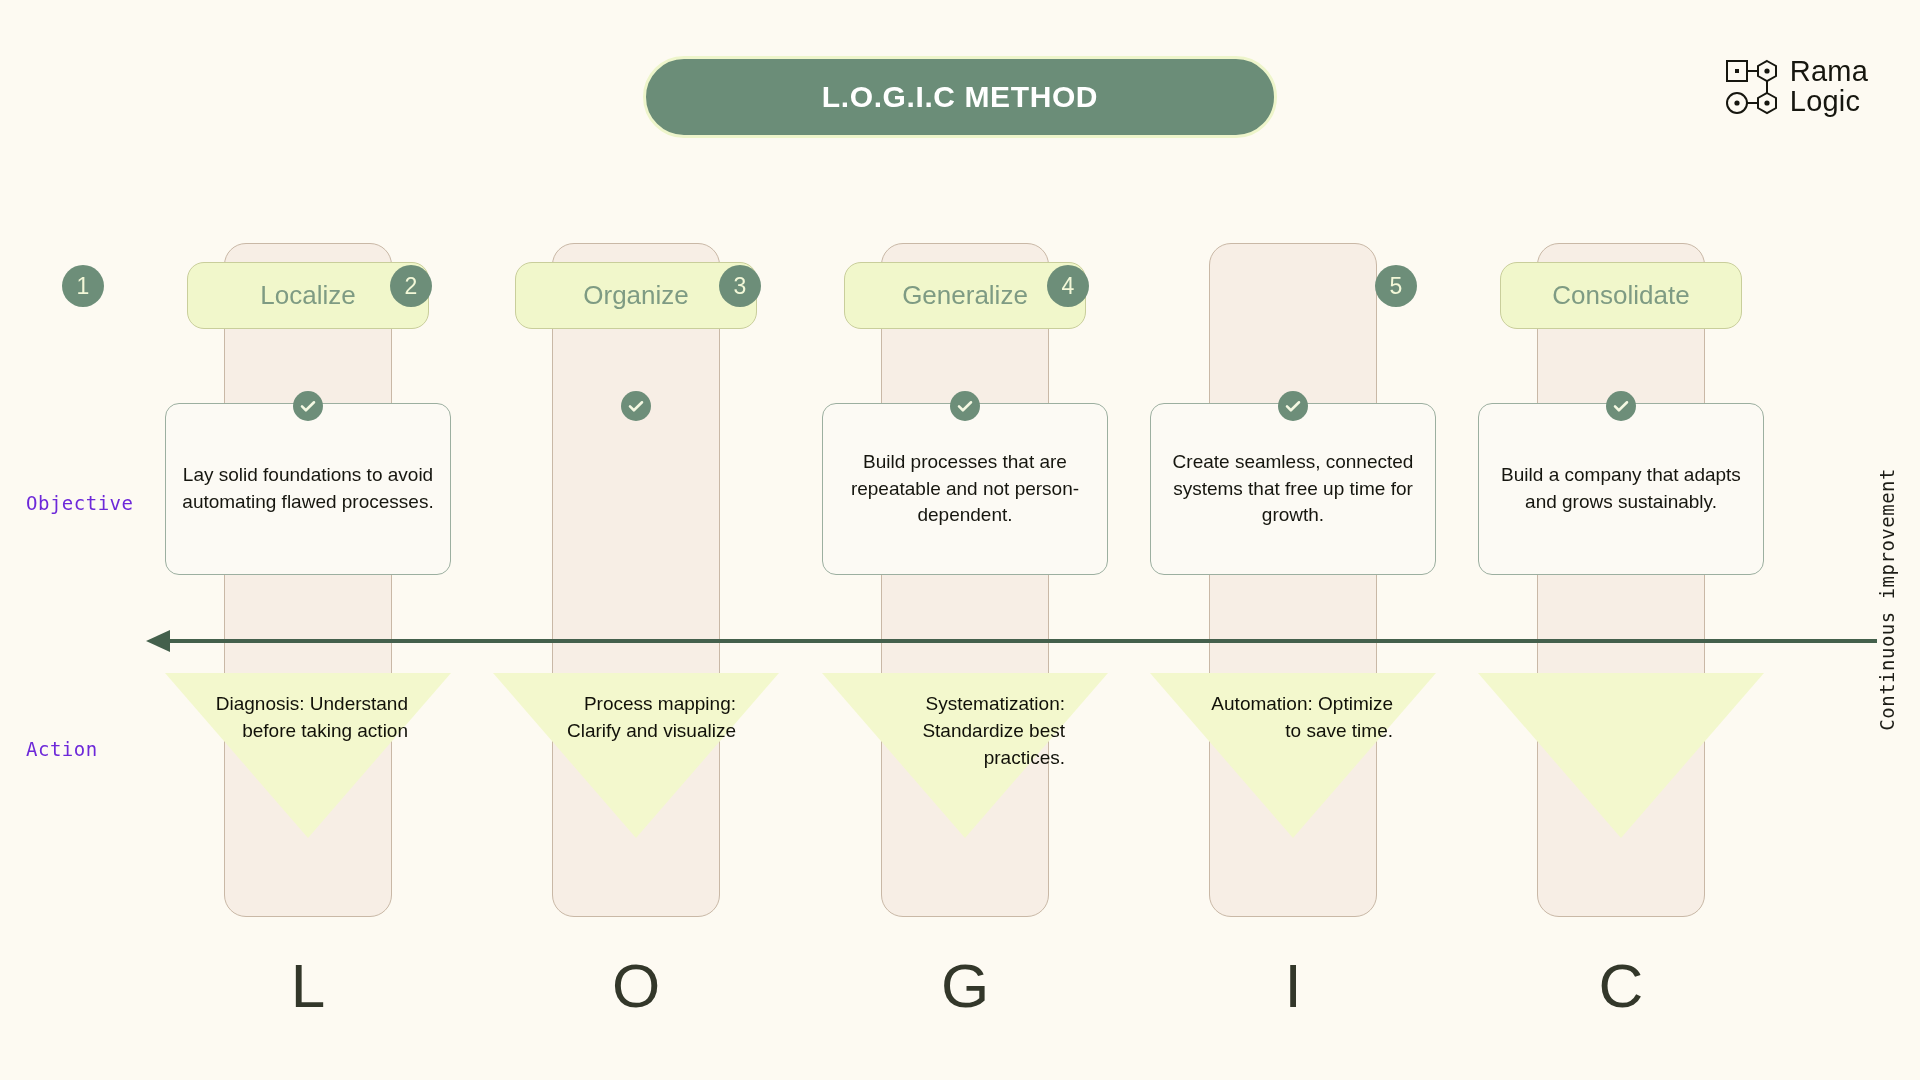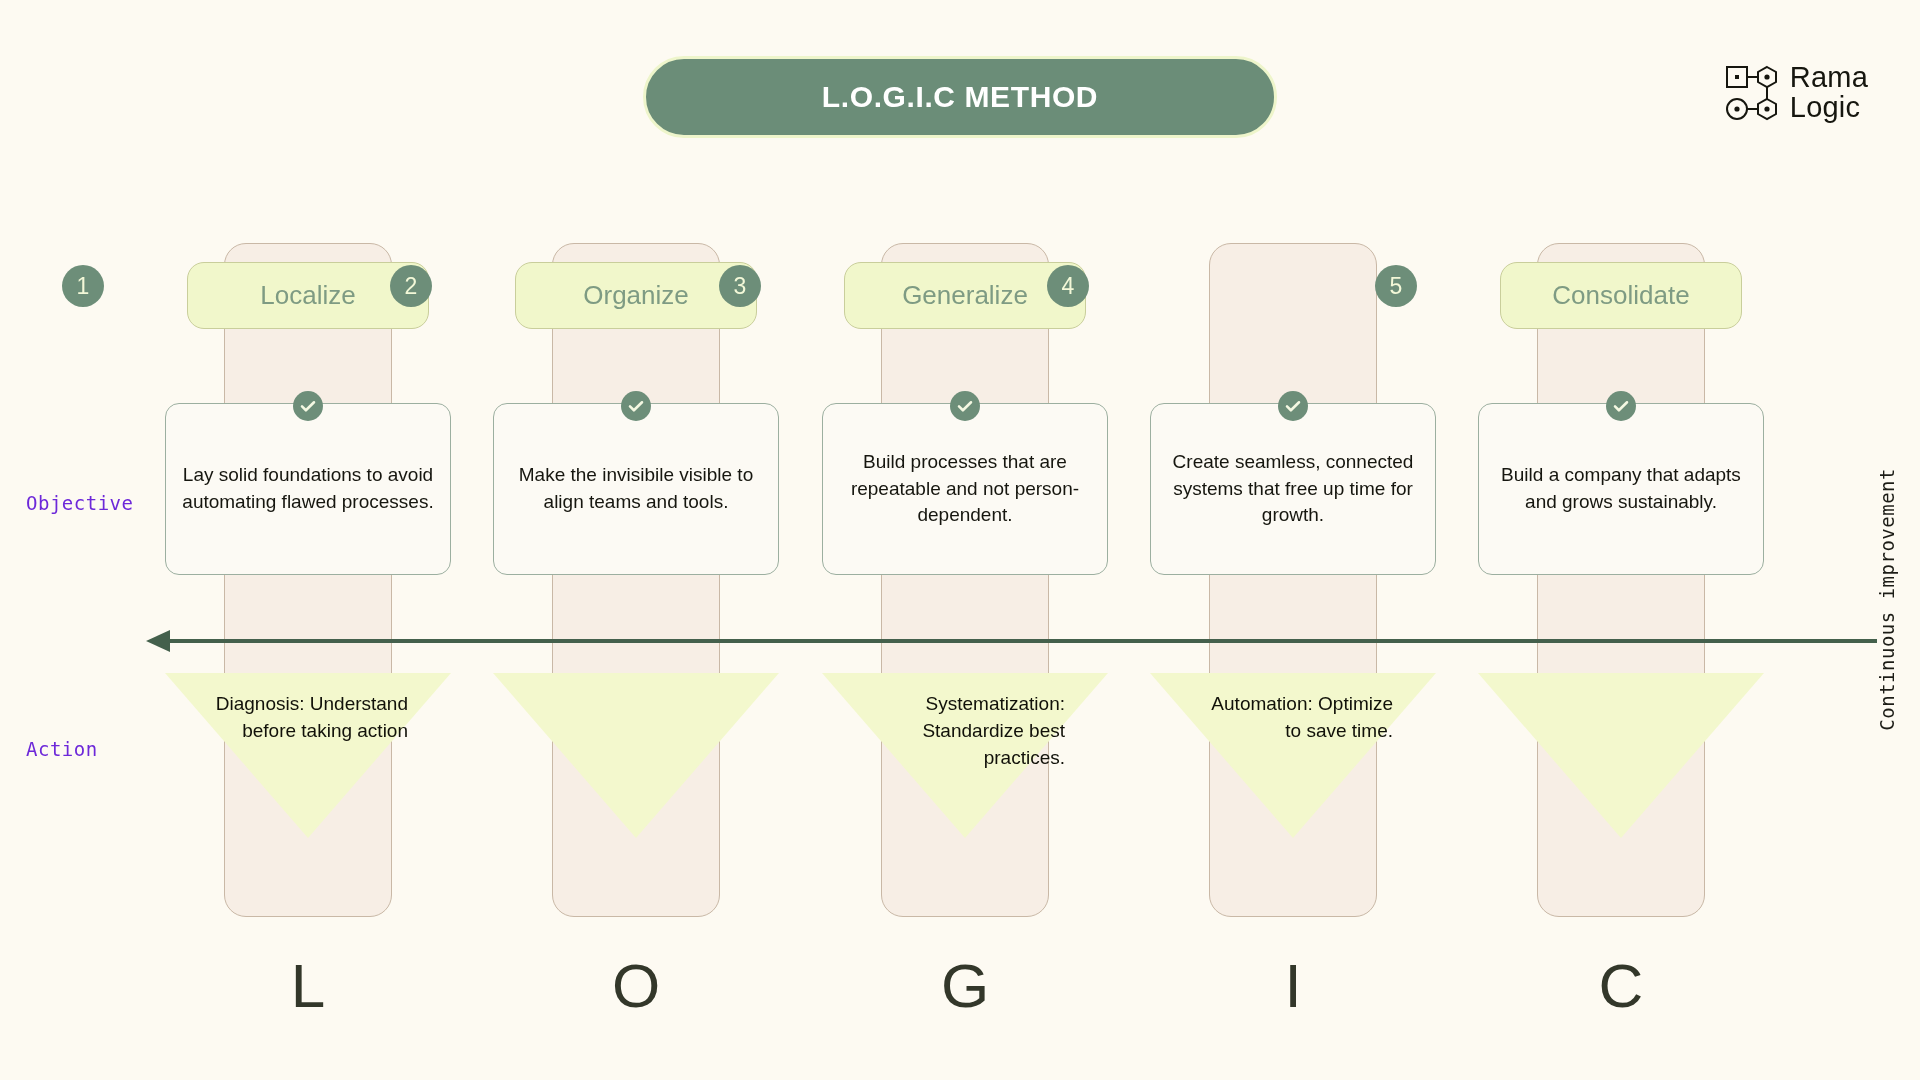--- a/index.html
+++ b/index.html
@@ -23,21 +23,21 @@
     display: flex; align-items: center; justify-content: center;
     color: #ffffff;
     font-size: 30px;
     font-weight: bold;
     letter-spacing: 0.6px;
   }
 
   
   .logo {
     position: absolute;
-    right: 52px; top: 62px;
+    right: 52px; top: 56px;
     display: flex; align-items: center; gap: 4px;
   }
   .logo-mark { width: 62px; height: 62px; display:block; }
   .logo-words { display: flex; flex-direction: column; line-height: 1.02; }
   .logo-words span { font-size: 29px; color: #16160F; letter-spacing: 0.2px; }
 
   
   .row-label {
     position: absolute;
     font-family: "DejaVu Sans Mono", monospace;
@@ -241,23 +241,21 @@
     <div class="action-tri"></div>
     <div class="stage-head">
       <span>Organize</span>
     </div>
     <div class="stage-badge">2</div>
     <div class="check-badge">
       <svg viewBox="0 0 24 24">
           <path d="M4 12.5l5.2 5.2L20 7" fill="none" stroke="#F4F8E2" stroke-width="3.4" stroke-linecap="round" stroke-linejoin="round"></path>
         </svg>
     </div>
-    <div class="obj-card">
-      <p>Make the invisibile visible to align teams and tools.</p>
-    </div>
+    <div class="action-text">Process mapping: Clarify and visualize</div>
   </div>
 
   <div class="column" style="left:881px">
     <div class="col-band"></div>
     <div class="action-tri"></div>
     <div class="stage-head">
       <span>Generalize</span>
     </div>
     <div class="stage-badge">3</div>
     <div class="check-badge">

